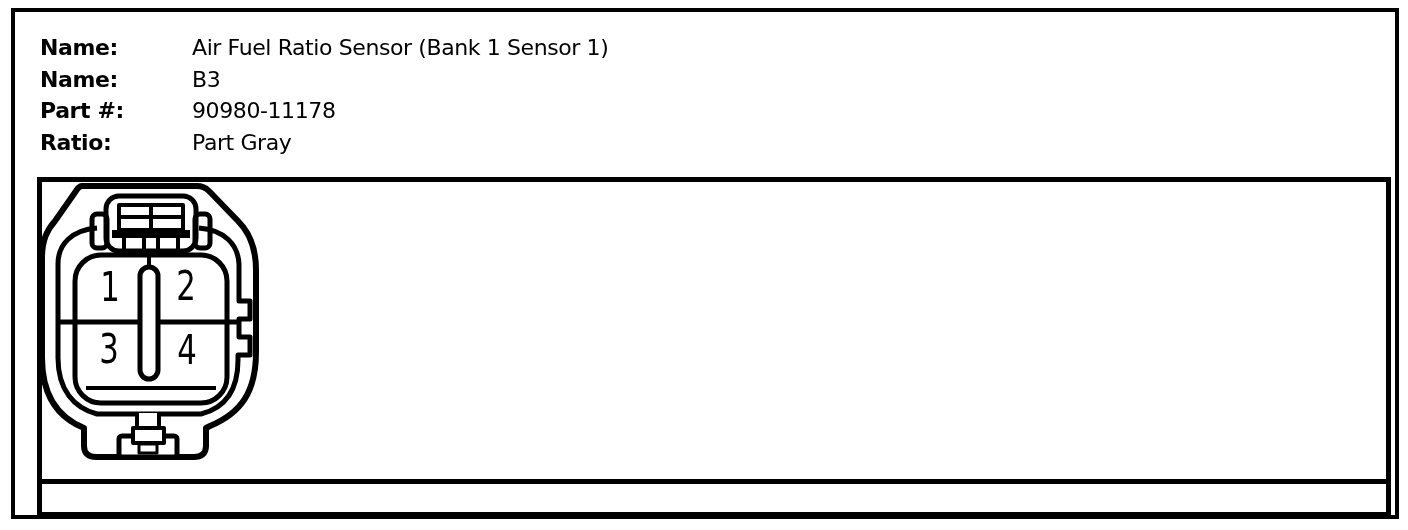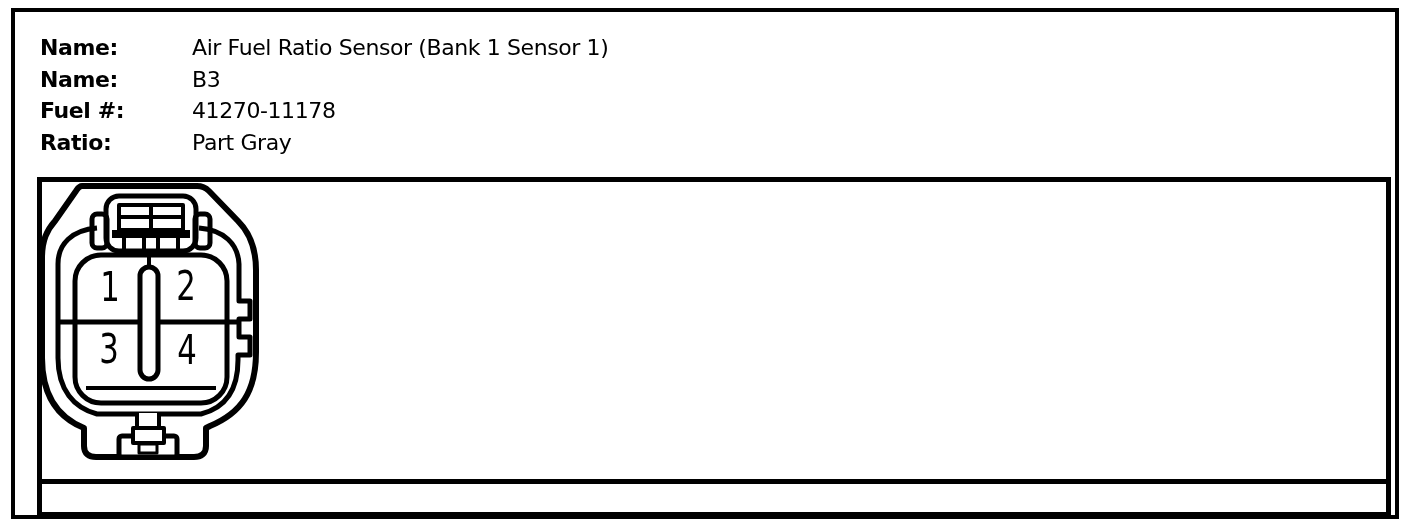--- a/index.html
+++ b/index.html
@@ -59,22 +59,22 @@
 <div class="info">
   <div class="info-row">
     <span class="info-label">Name:</span>
     <span class="info-value">Air Fuel Ratio Sensor (Bank 1 Sensor 1)</span>
   </div>
   <div class="info-row">
     <span class="info-label">Name:</span>
     <span class="info-value">B3</span>
   </div>
   <div class="info-row">
-    <span class="info-label">Fuel #:</span>
-    <span class="info-value">41270-11178</span>
+    <span class="info-label">Part #:</span>
+    <span class="info-value">90980-11178</span>
   </div>
   <div class="info-row">
     <span class="info-label">Ratio:</span>
     <span class="info-value">Part Gray</span>
   </div>
 </div>
 
 <div class="diagram-box">
   <div class="connector">
     <svg width="240" height="290" viewBox="42 182 240 290" fill="none" stroke="#000" stroke-linejoin="round" stroke-linecap="butt">

